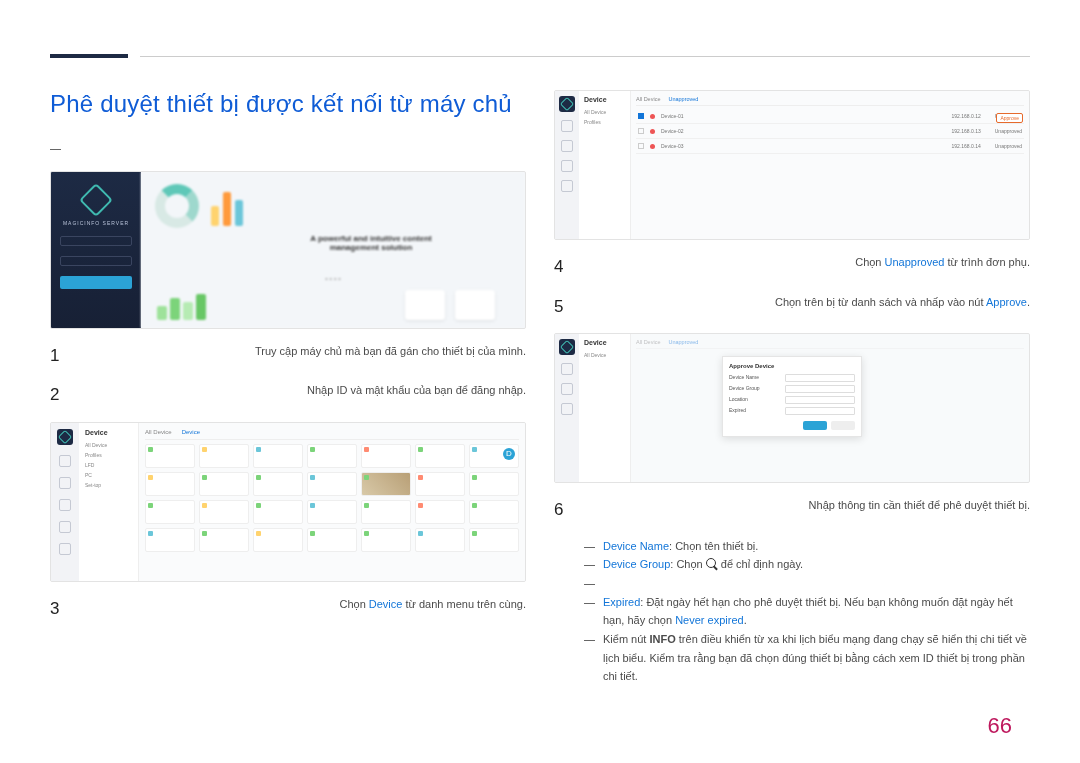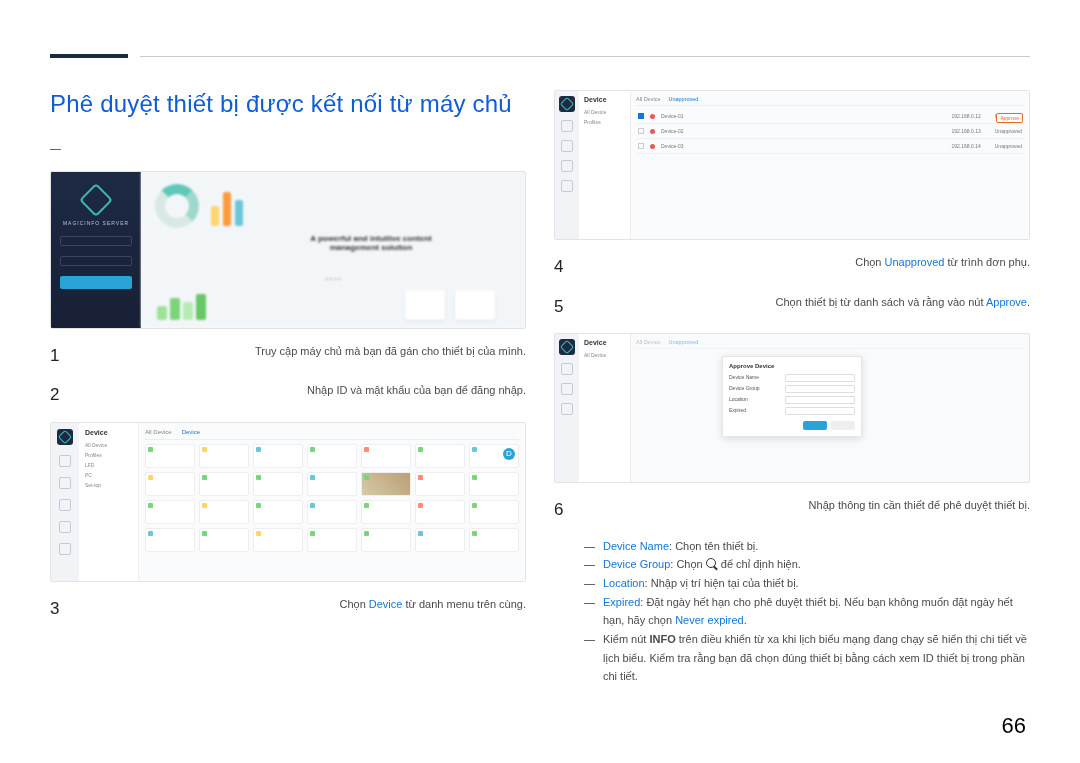--- a/index.html
+++ b/index.html
@@ -82,21 +82,21 @@
   
   .shot4 { height: 150px; display:flex;}
   .modal{position:absolute;left:50%;top:22px;transform:translateX(-50%);width:140px;background:#fff;border:1px solid #e5e5e5;box-shadow:0 2px 8px rgba(0,0,0,0.12);padding:6px;font-size:5px;color:#555;}
   .modal-title{font-size:6px;font-weight:bold;margin-bottom:5px;color:#333;}
   .modal-row{display:flex;justify-content:space-between;margin:3px 0;}
   .modal-field{width:70px;height:8px;border:1px solid #ddd;border-radius:1px;}
   .modal-btns{display:flex;justify-content:flex-end;gap:4px;margin-top:6px;}
   .mbtn{width:24px;height:9px;border-radius:2px;}
   .mbtn.ok{background:#2ba3d6;} .mbtn.cancel{background:#eee;}
 
-  .page-number { position: absolute; right: 54px; bottom: 24px; font-size: 22px; color: #000000; font-weight: 300; }
+  .page-number { position: absolute; right: 68px; bottom: 24px; font-size: 22px; color: #be185d; font-weight: 300; }
 </style>
 </head>
 <body>
 
 <div class="page">
   <div class="top-accent"></div>
   <div class="top-rule"></div>
 
   <div class="columns">
 
@@ -256,21 +256,21 @@
 
       <div class="step">
         <div class="step-num">4</div>
         <div class="step-body">
           <span>Chọn </span><span class="blue">Unapproved</span><span> từ trình đơn phụ.</span>
         </div>
       </div>
       <div class="step">
         <div class="step-num">5</div>
         <div class="step-body">
-          <span>Chọn thiết bị từ danh sách và rằng vào nút </span><span class="blue">Approve</span><span>.</span>
+          <span>Chọn trên bị từ danh sách và nhấp vào nút </span><span class="blue">Approve</span><span>.</span>
         </div>
       </div>
 
       <div class="shot shot4">
         <div class="shot3-rail">
           <div class="rail-logo"></div>
           <div class="rail-icon"></div>
           <div class="rail-icon"></div>
           <div class="rail-icon"></div>
         </div>
@@ -314,25 +314,24 @@
         <div class="step-body">Nhập thông tin cần thiết để phê duyệt thiết bị.</div>
       </div>
 
       <div class="bullets">
         <div class="bullet">
           <span class="note-dash">―</span>
           <span><span class="blue">Device Name</span><span>: Chọn tên thiết bị.</span></span>
         </div>
         <div class="bullet">
           <span class="note-dash">―</span>
-          <span><span class="blue">Device Group</span><span>: Chọn </span><span class="mag-icon"></span><span> để chỉ định hiện.</span></span>
-        </div>
-        <div class="bullet">
-          <span class="note-dash">―</span>
-          <span><span class="blue">Location</span><span>: Nhập vị trí hiện tại của thiết bị.</span></span>
+          <span><span class="blue">Device Group</span><span>: Chọn </span><span class="mag-icon"></span><span> để chỉ định ngày.</span></span>
+        </div>
+        <div class="bullet">
+          <span class="note-dash">―</span>
         </div>
         <div class="bullet">
           <span class="note-dash">―</span>
           <span><span class="blue">Expired</span><span>: Đặt ngày hết hạn cho phê duyệt thiết bị. Nếu bạn không muốn đặt ngày hết hạn, hãy chọn </span><span class="blue">Never expired</span><span>.</span></span>
         </div>
         <div class="bullet">
           <span class="note-dash">―</span>
           <span><span>Kiểm nút </span><strong>INFO</strong><span> trên điều khiển từ xa khi lịch biểu mạng đang chạy sẽ hiển thị chi tiết về lịch biểu. Kiểm tra rằng bạn đã chọn đúng thiết bị bằng cách xem ID thiết bị trong phần chi tiết.</span></span>
         </div>
       </div>

